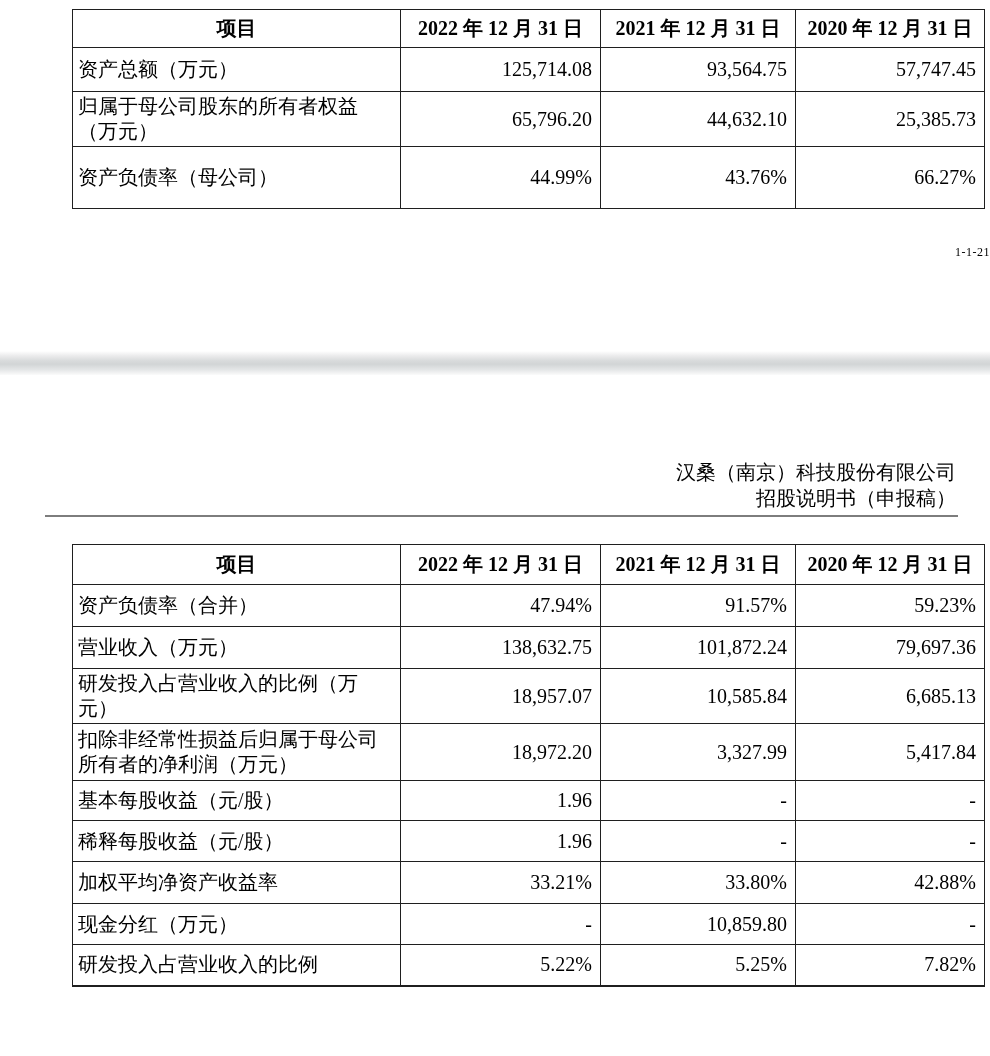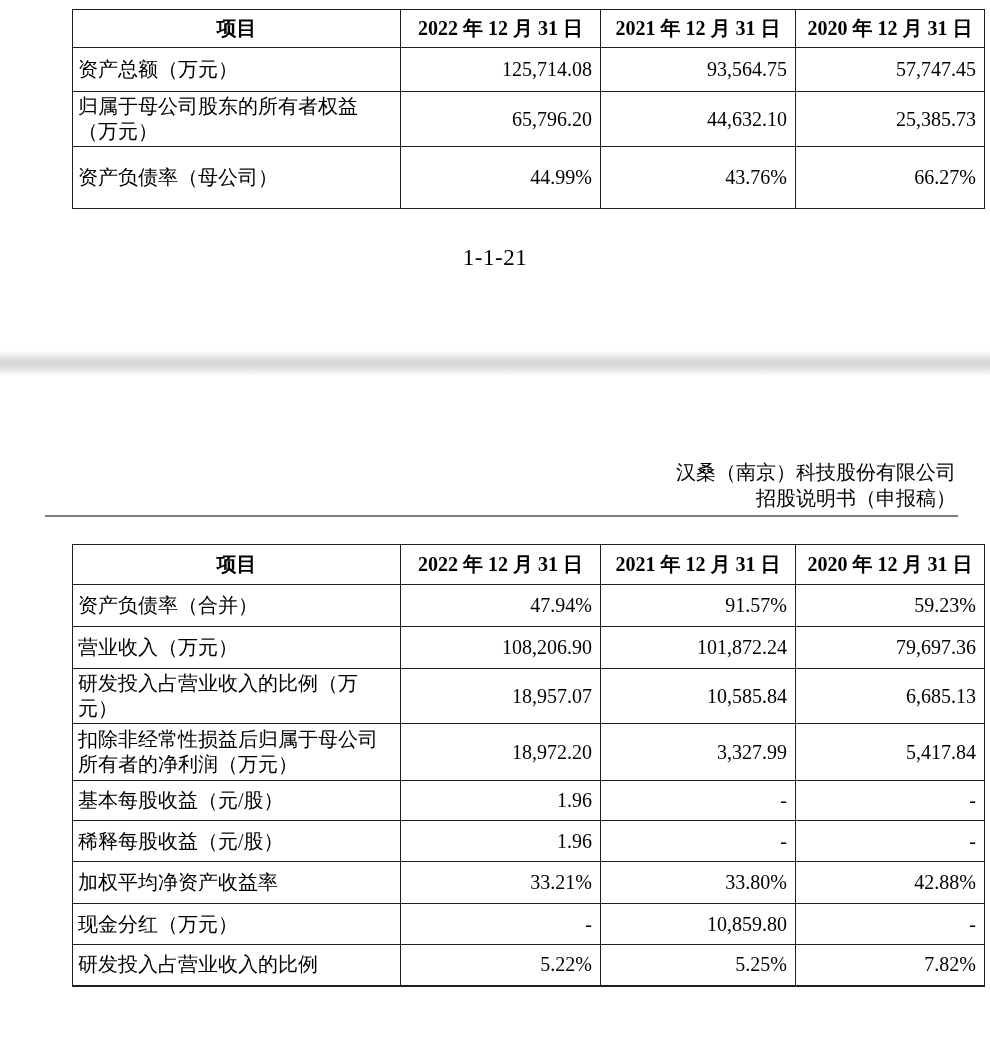--- a/index.html
+++ b/index.html
@@ -31,22 +31,22 @@
   .fin-table th { font-weight: bold; text-align: center; }
   td.lbl { text-align: left; padding-left: 5px; padding-right: 4px; white-space: pre-line; }
   td.val { text-align: right; padding-right: 8px; }
   col.c1 { width: 328px; } col.c2 { width: 200px; }
   col.c3 { width: 195px; } col.c4 { width: 189px; }
   tr.h38 { height: 38px; } tr.h40 { height: 40px; } tr.h41 { height: 41px; }
   tr.h42 { height: 42px; } tr.h44 { height: 44px; } tr.h45 { height: 62px; }
   tr.h53 { height: 53px; } tr.h55 { height: 55px; } tr.h57 { height: 57px; }
   .pageno {
     margin-top: 36px;
-    text-align: center;
-    font-size: 23px;
+    text-align: right;
+    font-size: 12px;
     letter-spacing: 0.5px;
   }
   .page-band {
     height: 24px;
     width: 990px;
     background: linear-gradient(to bottom,
       #ffffff 0%, #ededee 18%, #d9dbdc 40%, #d2d5d6 55%, #e4e6e7 78%, #fbfbfb 100%);
   }
   .page2 { background: #fff; }
   .p2-header {
@@ -127,21 +127,21 @@
       <th>2020 年 12 月 31 日</th>
     </tr>
     <tr class="h42">
       <td class="lbl">资产负债率（合并）</td>
       <td class="val">47.94%</td>
       <td class="val">91.57%</td>
       <td class="val">59.23%</td>
     </tr>
     <tr class="h42">
       <td class="lbl">营业收入（万元）</td>
-      <td class="val">108,206.90</td>
+      <td class="val">138,632.75</td>
       <td class="val">101,872.24</td>
       <td class="val">79,697.36</td>
     </tr>
     <tr class="h55">
       <td class="lbl">研发投入占营业收入的比例（万
 元）</td>
       <td class="val">18,957.07</td>
       <td class="val">10,585.84</td>
       <td class="val">6,685.13</td>
     </tr>

